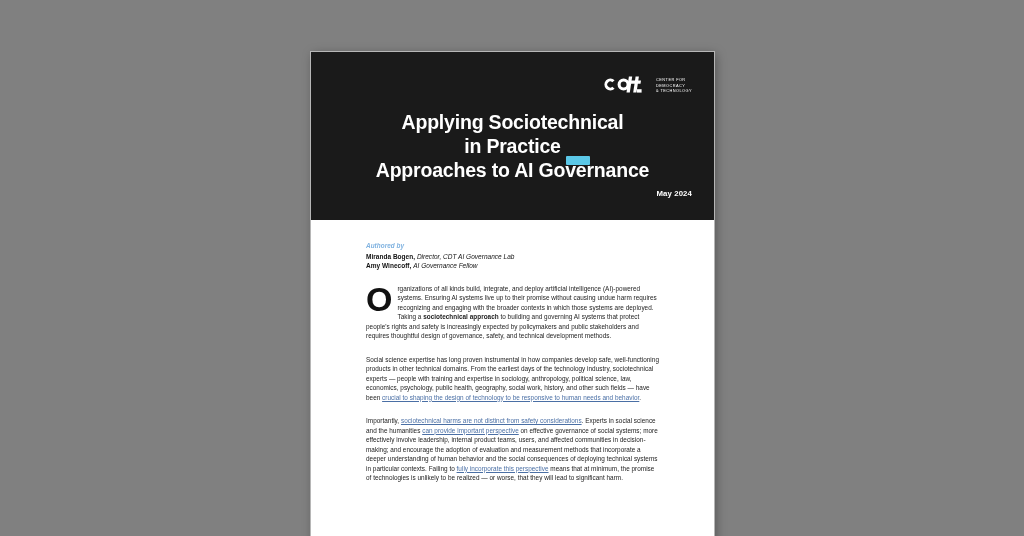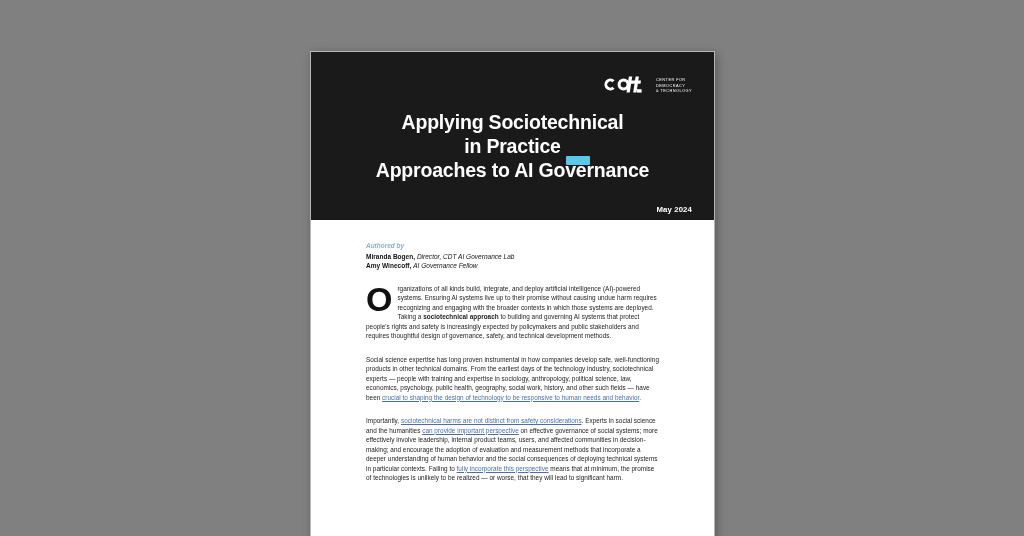--- a/index.html
+++ b/index.html
@@ -101,21 +101,21 @@
     width: 24px;
     height: 9px;
     background: #5bc8e8;
     border-radius: 1px;
   }
 
   
   #cover-date {
     position: absolute;
     right: 22px;
-    bottom: 6px;
+    bottom: 22px;
     color: #ffffff;
     font-size: 7.8px;
     font-weight: bold;
     letter-spacing: 0.1px;
   }
 
   
   #body-area {
     padding: 22px 53px 0 55px;
     background: #ffffff;

